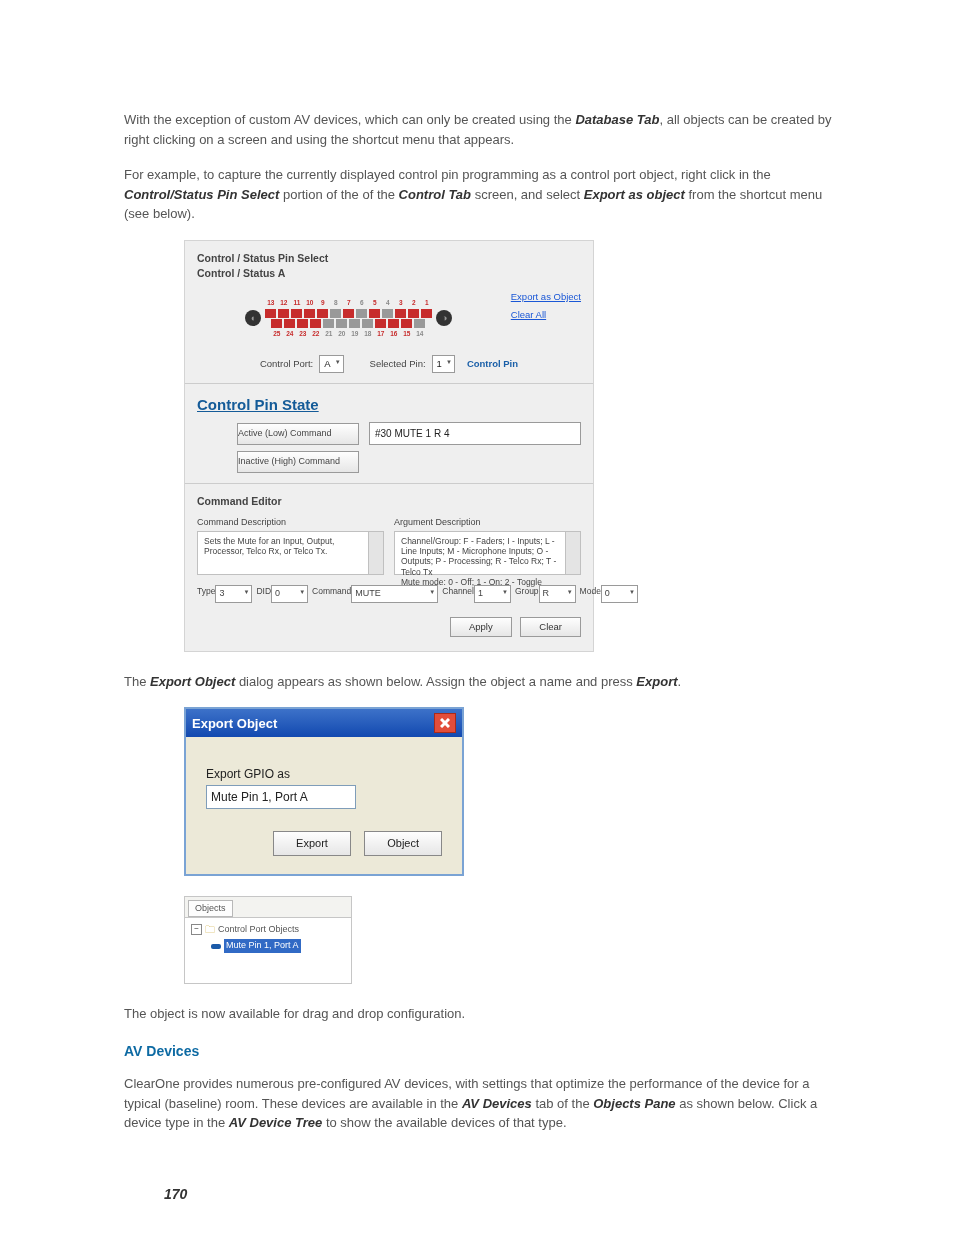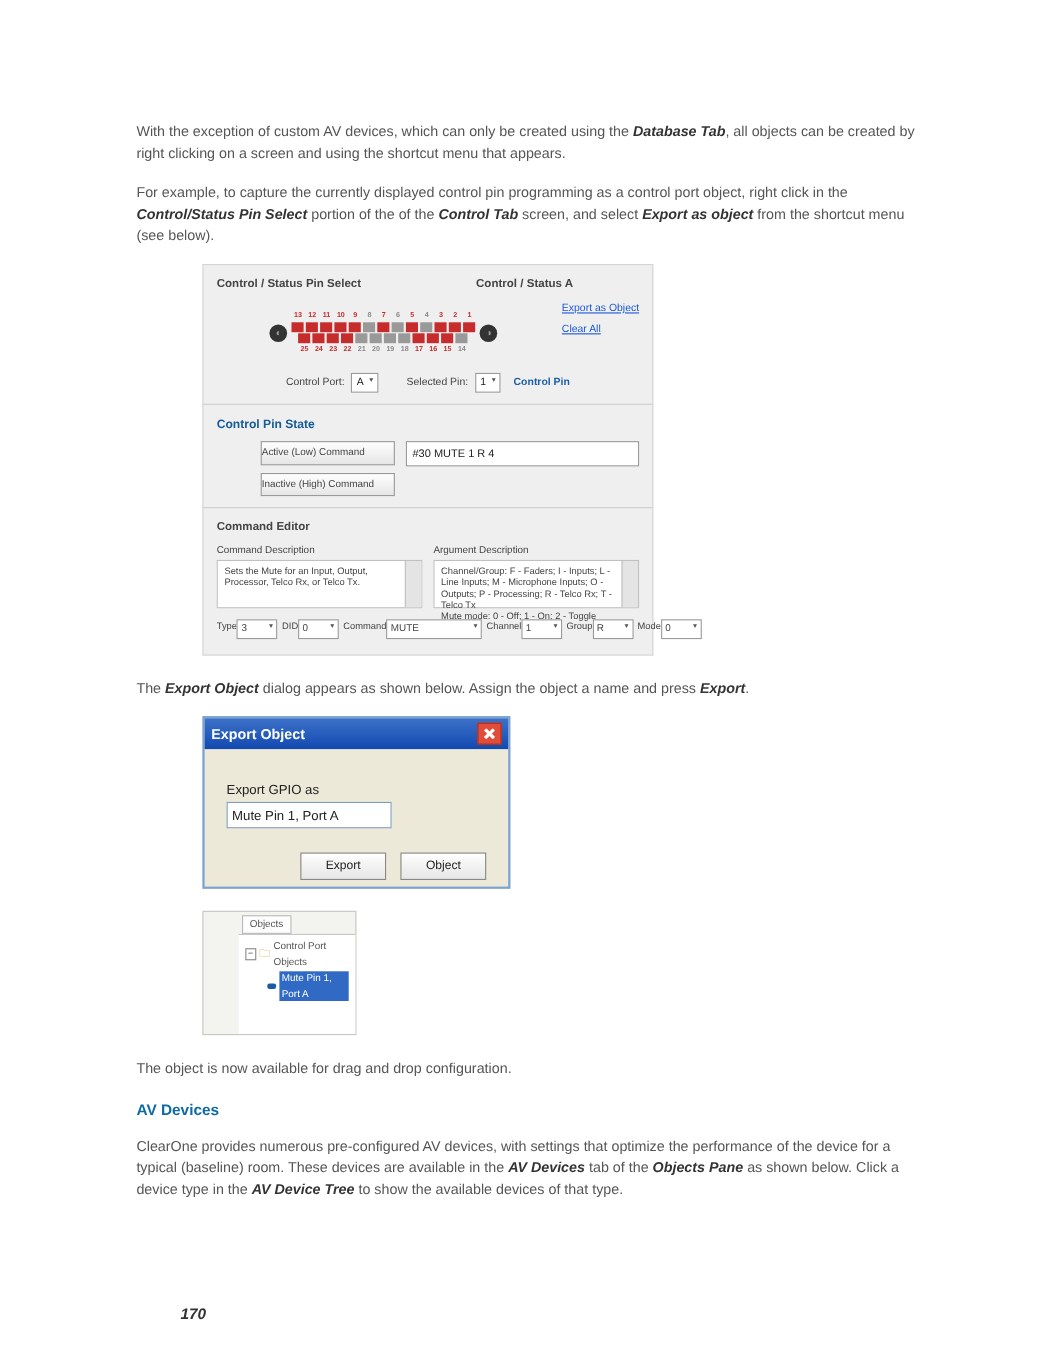--- a/index.html
+++ b/index.html
@@ -36,23 +36,23 @@
   .fig {
     margin: 12px 0 20px 60px;
     background: #efefef;
     border: 1px solid #d4d4d4;
     width: 410px;
     padding: 10px 12px 14px 12px;
     box-sizing: border-box;
     font-size: 9.5px;
     color: #444;
   }
-  .fig-title-row { display:flex; justify-content:space-between; }
+  .fig-title-row { display:flex; justify-content:space-between;flex-direction:column; }
   .sec-title { font-weight: bold; font-size: 10.5px; }
-  .sec-title-blue { color: #145b98; font-weight: bold; font-size: 11px; }
+  .sec-title-blue { color: #145b98; font-weight: bold; font-size: 15px; text-decoration: underline; }
 
   .connector-area {
     display:flex;
     justify-content:center;
     align-items:center;
     gap:4px;
     margin:8px 0 6px 0;
   }
   .db-plug {
     width:16px; height:16px; border-radius:50%;
@@ -134,37 +134,37 @@
     background:linear-gradient(#3d72c9,#1249b0);
     color:#fff; font-weight:bold; font-family:Tahoma, Arial, sans-serif;
     font-size:13px; padding:4px 6px;
     display:flex; justify-content:space-between; align-items:center;
   }
   .dlg-close {
     width:20px; height:18px; background:#e24d3a; border:1px solid #a82b1b;
     display:flex; align-items:center; justify-content:center;
   }
   .dlg-close svg{ width:10px; height:10px; stroke:#fff; stroke-width:3; }
-  .dlg-body { padding:28px 20px 6px 20px; font-size:12px; color:#222;}
+  .dlg-body { padding:28px 20px 18px 20px; font-size:12px; color:#222;}
   .dlg-input {
     width:140px; border:1px solid #7f9db9; padding:2px 4px;
     font-size:12px; margin-top:2px; background:#fff;
   }
   .dlg-btns { text-align:right; margin-top:22px;}
   .dlg-btn {
     display:inline-block; border:1px solid #888;
     background:linear-gradient(#fefefe,#e6e6e6);
     font-size:11px; padding:3px 22px; margin-left:10px; color:#222;
   }
 
   
   .objects-pane {
-    width:140px; margin:6px 0 20px 60px;
+    width:168px; margin:6px 0 20px 60px;
     border:1px solid #c6c6c6; background:#f3f3f0;
-    box-sizing:border-box; font-size:9px;padding-left:32px;
+    box-sizing:border-box; font-size:9px;
   }
   .obj-tab {
     border:1px solid #b8b8b8; display:inline-block;
     padding:1px 6px; background:#fdfdfd; margin:3px 0 0 3px;
     font-size:9px;
   }
   .obj-body {
     border-top:1px solid #c6c6c6; padding:4px 6px 30px 6px; background:#fff;
   }
   .tree-row { display:flex; align-items:center; gap:3px; }
@@ -341,20 +341,24 @@
       <div class="cmd-col">
           <span class="lbl">Group</span>
           <span class="cmd-sel">R</span>
         </div>
       <div class="cmd-col">
           <span class="lbl">Mode</span>
           <span class="cmd-sel">0</span>
         </div>
     </div>
 
+    <div class="bottom-btns">
+      <span class="win-btn">Apply</span>
+      <span class="win-btn">Clear</span>
+    </div>
   </div>
 
   <p>
     <span>The </span><span class="bold">Export Object</span><span> dialog appears as shown below. Assign the object a name and press </span><span class="bold">Export</span><span>.</span>
   </p>
 
   <div class="dialog">
     <div class="dlg-title">
       <span>Export Object</span>
       <span class="dlg-close">

